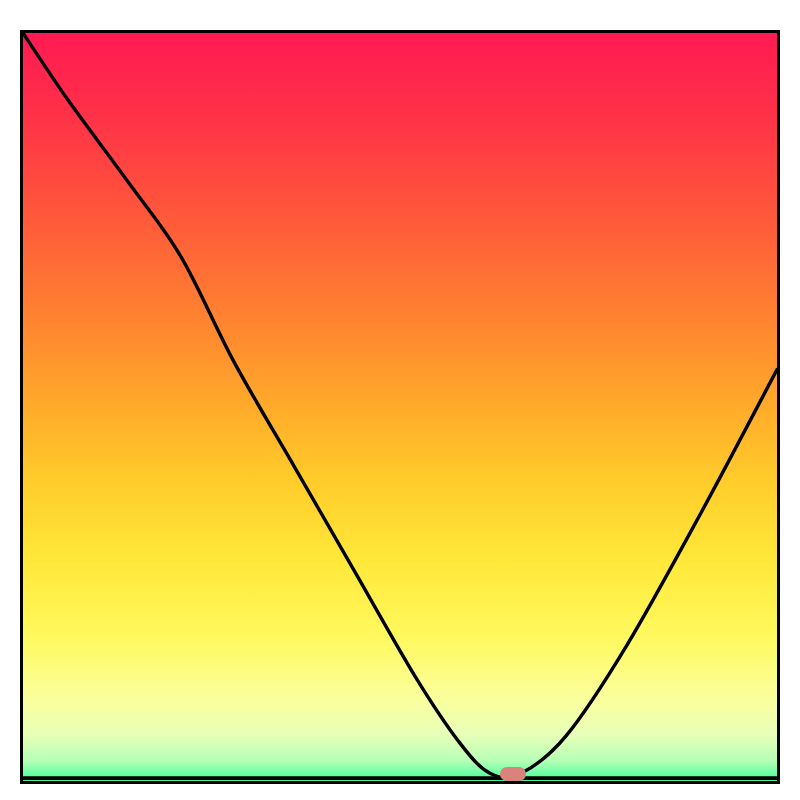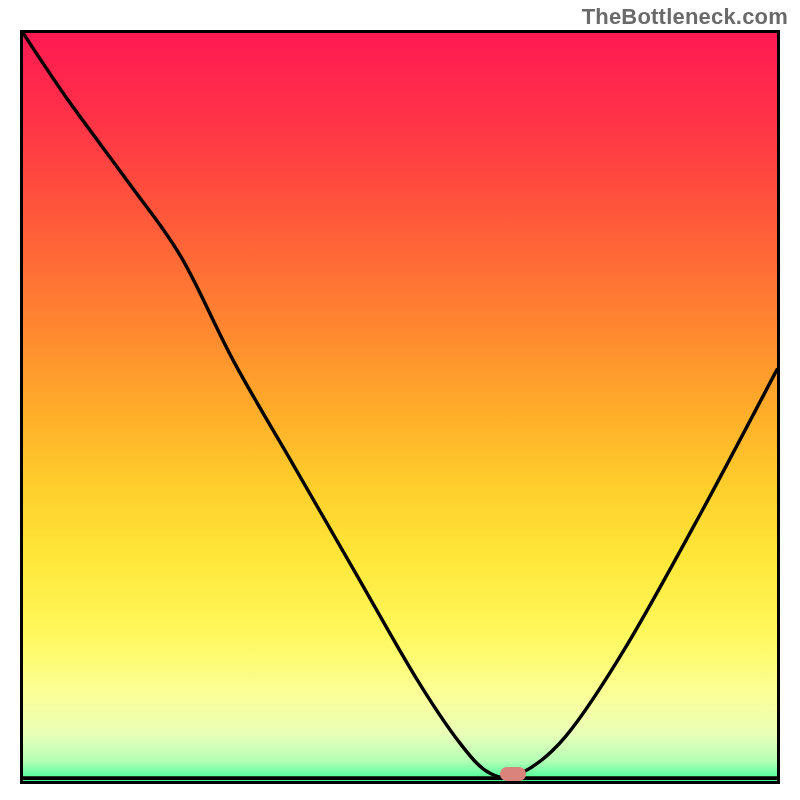--- a/index.html
+++ b/index.html
@@ -51,21 +51,20 @@
     height: 14px;
     border-radius: 7px;
     background: #d9837c;
     transform: translate(-50%, -50%);
   }
 </style>
 </head>
 <body>
 
 <div class="container">
-  <div class="watermark">TheBottleneck.com</div>
 
   <div class="plot-frame">
     <svg class="gradient" viewBox="0 0 100 100" preserveAspectRatio="none">
       <defs>
         <linearGradient id="bg" x1="0" y1="0" x2="0" y2="1">
             <stop offset="0%" stop-color="#ff1a52"></stop>
             <stop offset="10%" stop-color="#ff2f49"></stop>
             <stop offset="20%" stop-color="#ff4b3e"></stop>
             <stop offset="30%" stop-color="#ff6a36"></stop>
             <stop offset="40%" stop-color="#ff8a2f"></stop>

